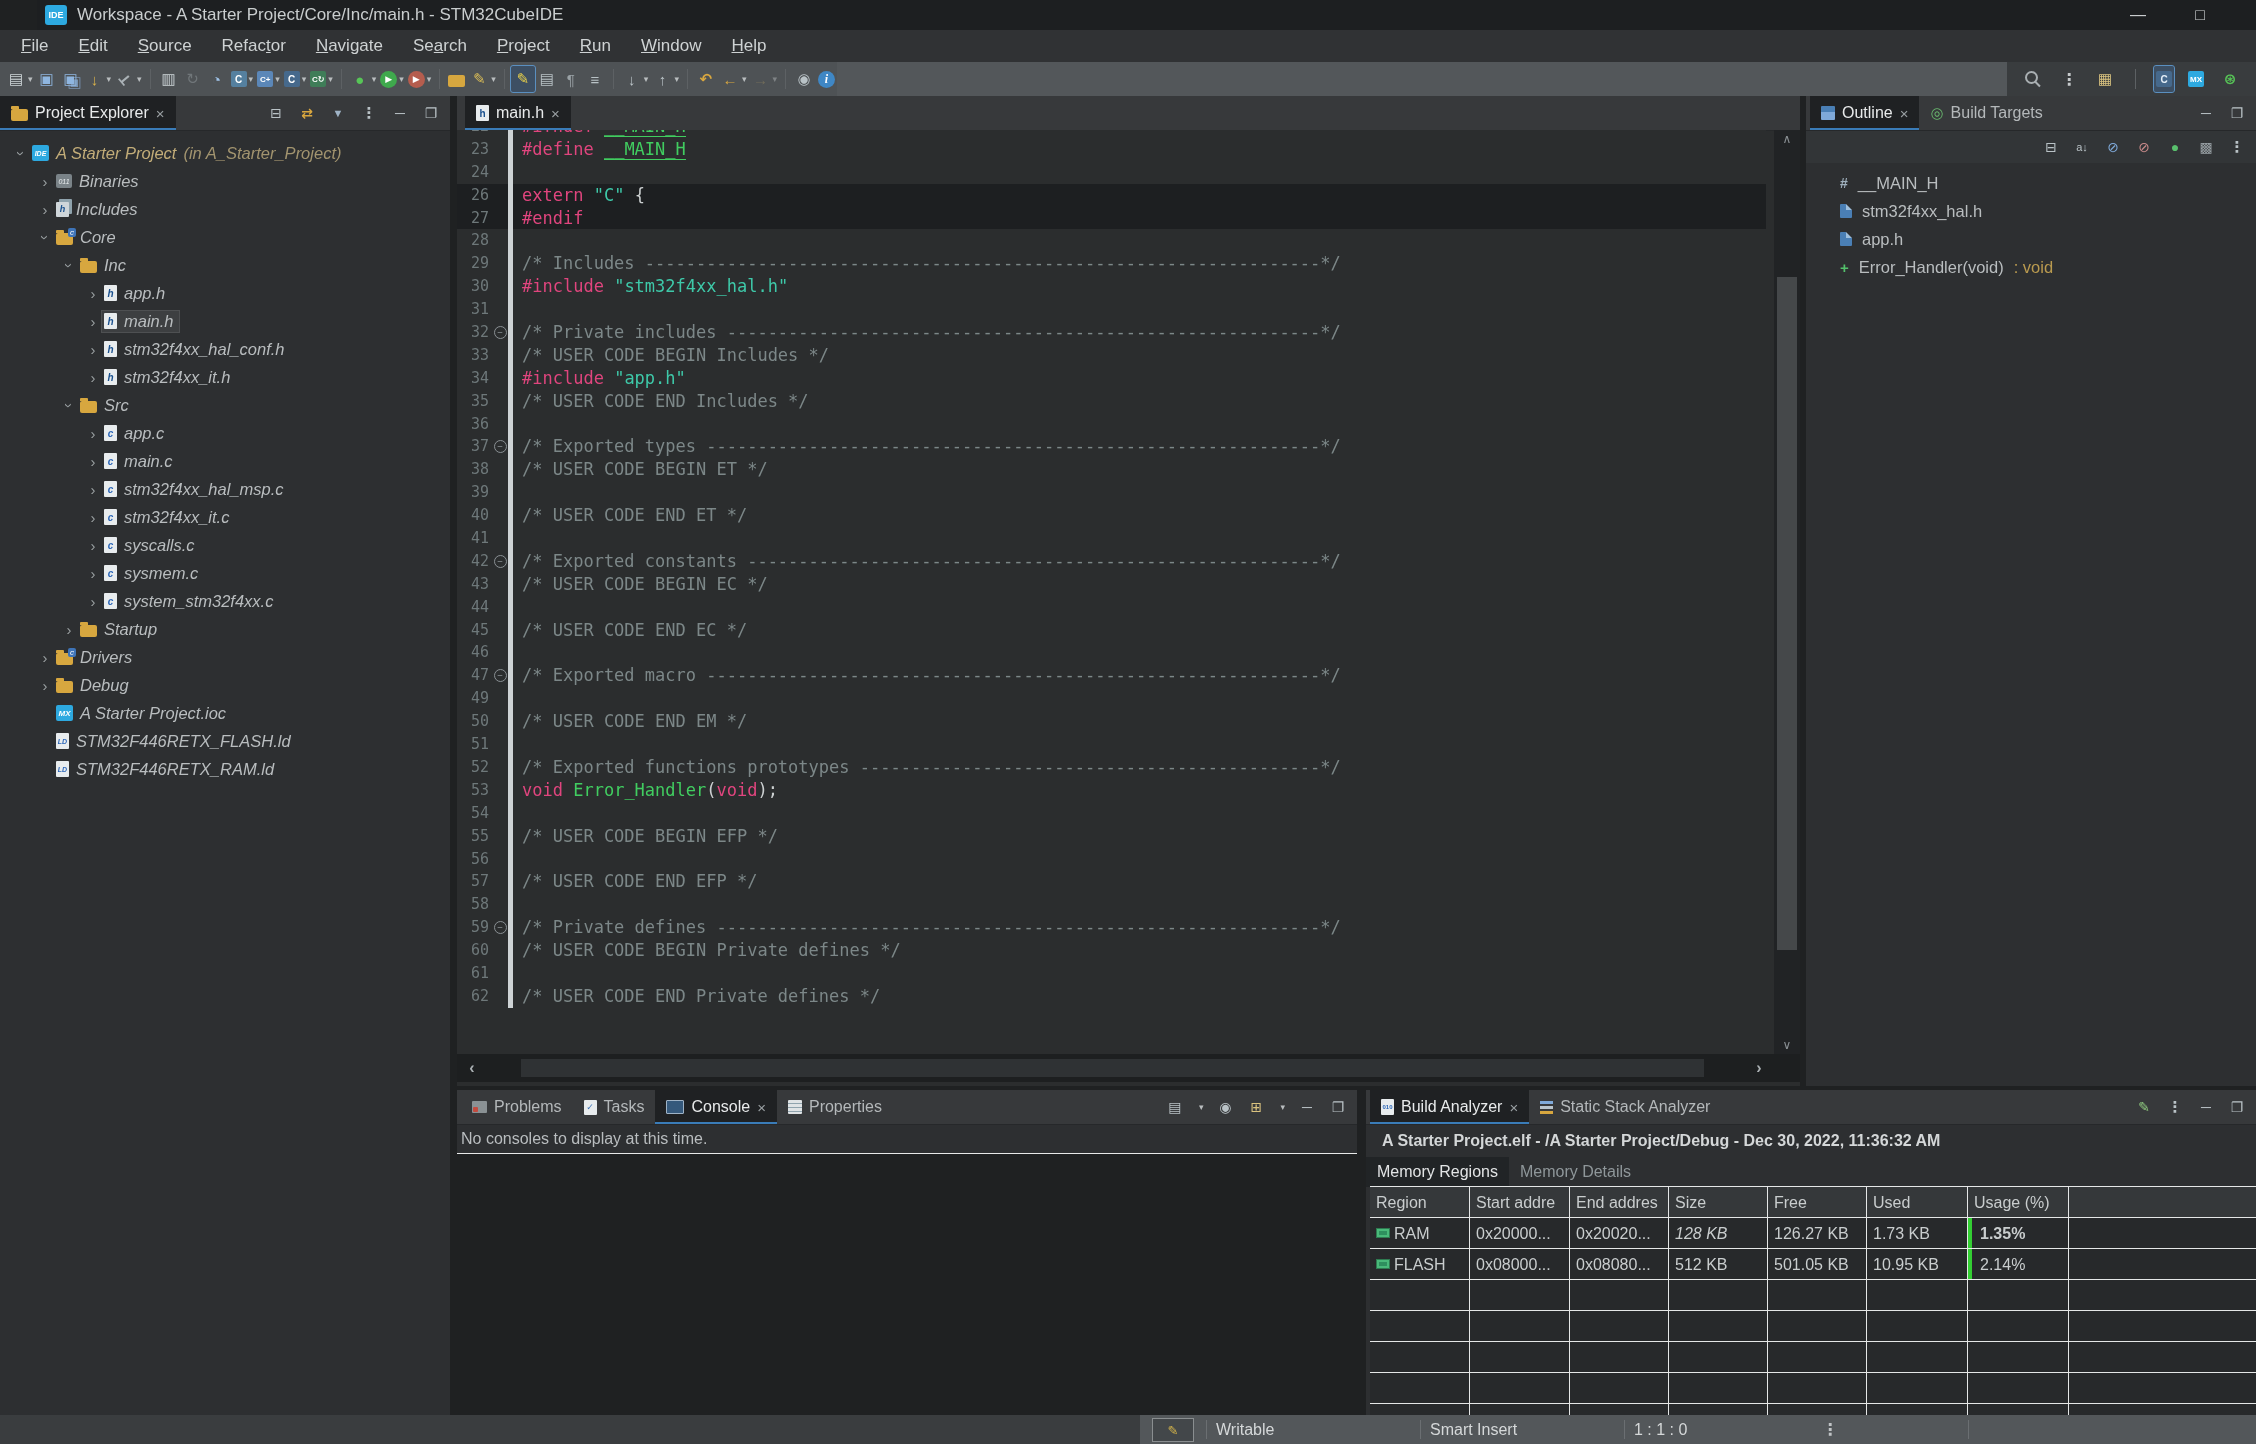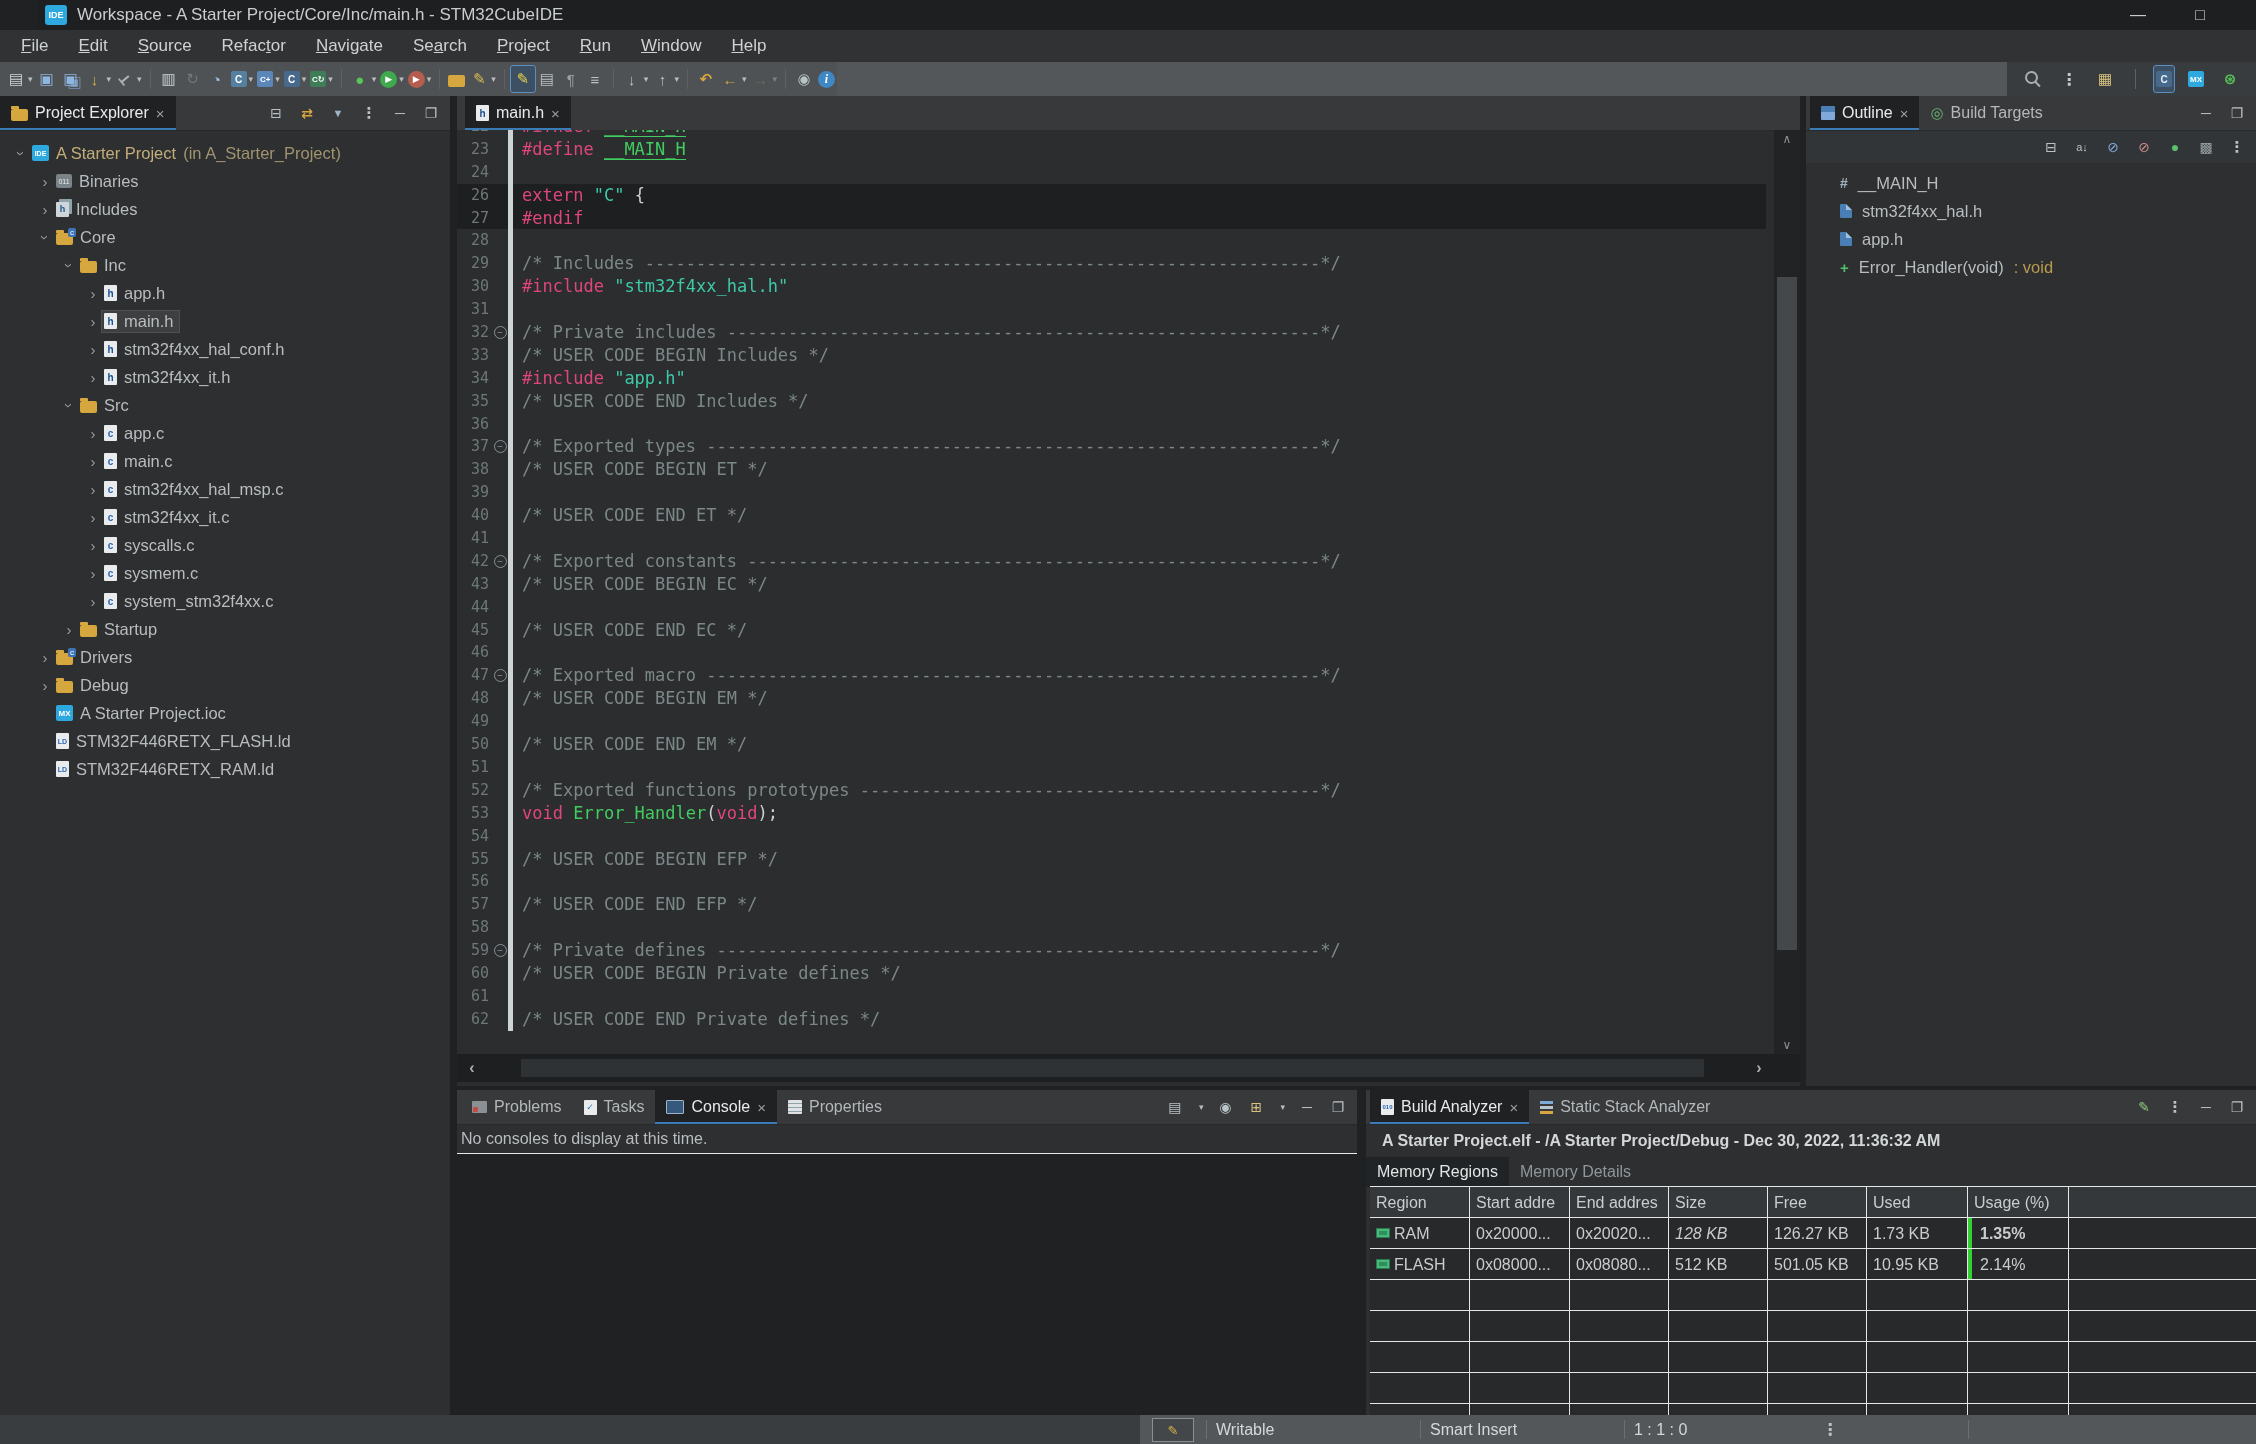--- a/index.html
+++ b/index.html
@@ -85,21 +85,21 @@
   .g-hide-local-types::before{content:"▩";color:#9aa2a6;}
   .g-display-selected-console::before{content:"▤";}
   .g-pin-console::before{content:"◉";}
   .g-open-console::before{content:"⊞";color:#d9c27f;}
   .g-export-memory-report::before{content:"✎";color:#8fc97f;}
   
   .tree{padding-top:8px;font-size:16.5px;}
   .trow{display:flex;align-items:center;height:28px;}
   .chev{width:18px;display:inline-flex;justify-content:center;color:#9aa0a2;font-size:15px;flex:none;}
   .chev.exp{transform:rotate(90deg);}
-  .tbox{display:flex;align-items:center;gap:7px;padding:1px 5px 1px 2px;}
+  .tbox{display:flex;align-items:center;gap:7px;padding:1px 5px 1px 2px;font-style:italic;}
   .trow.selected .tbox{background:rgba(255,255,255,.08);outline:1px solid rgba(255,255,255,.16);}
   .lbl{color:#b9bdbf;}
   .lbl.root{color:#c3ad79;}
   .dec{color:#a2946f;}
   .tic{flex:none;display:inline-flex;align-items:center;justify-content:center;}
   .ic-folder,.ic-folder-c{position:relative;width:17px;height:12px;background:#d7a73f;border-radius:2px;margin-top:3px;}
   .ic-folder::before,.ic-folder-c::before{content:"";position:absolute;top:-3px;left:0;width:8px;height:3px;background:#d7a73f;border-radius:1px 1px 0 0;}
   .ic-folder-c::after{content:"c";position:absolute;right:-3px;top:-5px;background:#3e74b8;color:#fff;font-size:8px;line-height:9px;padding:0 2px;border-radius:2px;}
   .ic-hfile,.ic-cfile,.ic-ldfile{width:13px;height:16px;background:#e8ecee;border-radius:1px;display:flex;align-items:center;justify-content:center;font-weight:bold;}
   .ic-hfile::before{content:"h";font-size:10px;color:#19508e;}
@@ -558,21 +558,20 @@
         <div class="cl"><span class="ln">38</span><span class="foldc"></span><span class="qd"></span><span class="ct"><span class="tk-cm">/* USER CODE BEGIN ET */</span></span></div>
         <div class="cl"><span class="ln">39</span><span class="foldc"></span><span class="qd"></span><span class="ct"></span></div>
         <div class="cl"><span class="ln">40</span><span class="foldc"></span><span class="qd"></span><span class="ct"><span class="tk-cm">/* USER CODE END ET */</span></span></div>
         <div class="cl"><span class="ln">41</span><span class="foldc"></span><span class="qd"></span><span class="ct"></span></div>
         <div class="cl"><span class="ln">42</span><span class="foldc"><span class="fm">−</span></span><span class="qd"></span><span class="ct"><span class="tk-cm">/* Exported constants --------------------------------------------------------*/</span></span></div>
         <div class="cl"><span class="ln">43</span><span class="foldc"></span><span class="qd"></span><span class="ct"><span class="tk-cm">/* USER CODE BEGIN EC */</span></span></div>
         <div class="cl"><span class="ln">44</span><span class="foldc"></span><span class="qd"></span><span class="ct"></span></div>
         <div class="cl"><span class="ln">45</span><span class="foldc"></span><span class="qd"></span><span class="ct"><span class="tk-cm">/* USER CODE END EC */</span></span></div>
         <div class="cl"><span class="ln">46</span><span class="foldc"></span><span class="qd"></span><span class="ct"></span></div>
         <div class="cl"><span class="ln">47</span><span class="foldc"><span class="fm">−</span></span><span class="qd"></span><span class="ct"><span class="tk-cm">/* Exported macro ------------------------------------------------------------*/</span></span></div>
-        <div class="cl"><span class="ln">48</span><span class="foldc"></span><span class="qd"></span><span class="ct"><span class="tk-cm">/* USER CODE BEGIN EM */</span></span></div>
         <div class="cl"><span class="ln">49</span><span class="foldc"></span><span class="qd"></span><span class="ct"></span></div>
         <div class="cl"><span class="ln">50</span><span class="foldc"></span><span class="qd"></span><span class="ct"><span class="tk-cm">/* USER CODE END EM */</span></span></div>
         <div class="cl"><span class="ln">51</span><span class="foldc"></span><span class="qd"></span><span class="ct"></span></div>
         <div class="cl"><span class="ln">52</span><span class="foldc"></span><span class="qd"></span><span class="ct"><span class="tk-cm">/* Exported functions prototypes ---------------------------------------------*/</span></span></div>
         <div class="cl"><span class="ln">53</span><span class="foldc"></span><span class="qd"></span><span class="ct"><span class="tk-kw">void</span><span class="tk-pl"> </span><span class="tk-id">Error_Handler</span><span class="tk-pl">(</span><span class="tk-kw">void</span><span class="tk-pl">);</span></span></div>
         <div class="cl"><span class="ln">54</span><span class="foldc"></span><span class="qd"></span><span class="ct"></span></div>
         <div class="cl"><span class="ln">55</span><span class="foldc"></span><span class="qd"></span><span class="ct"><span class="tk-cm">/* USER CODE BEGIN EFP */</span></span></div>
         <div class="cl"><span class="ln">56</span><span class="foldc"></span><span class="qd"></span><span class="ct"></span></div>
         <div class="cl"><span class="ln">57</span><span class="foldc"></span><span class="qd"></span><span class="ct"><span class="tk-cm">/* USER CODE END EFP */</span></span></div>
         <div class="cl"><span class="ln">58</span><span class="foldc"></span><span class="qd"></span><span class="ct"></span></div>

